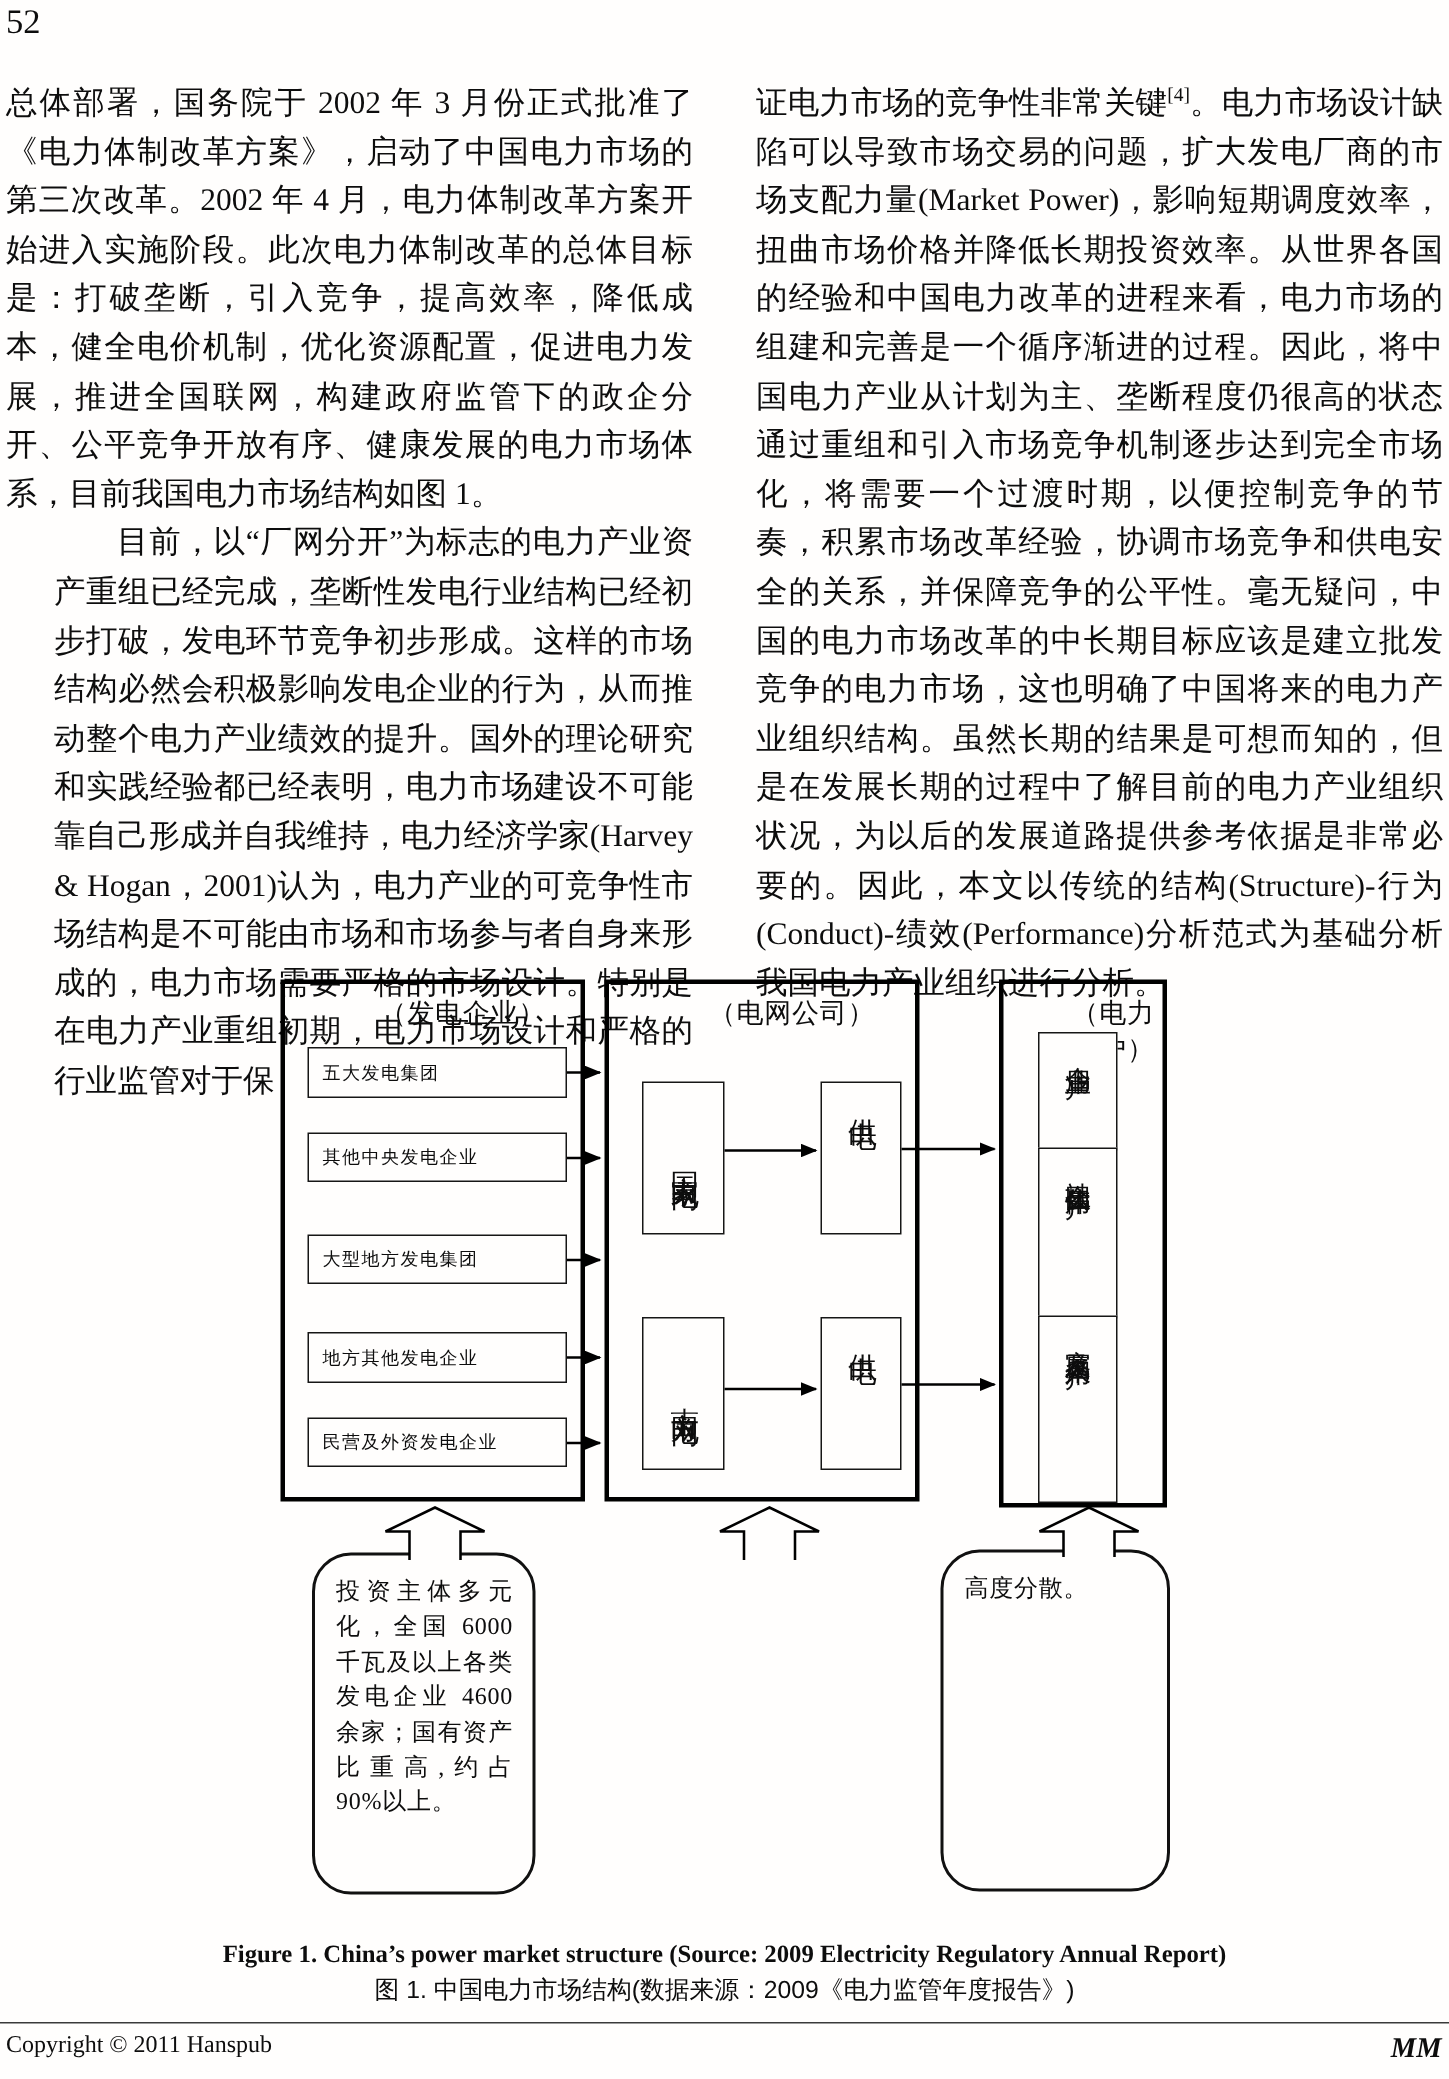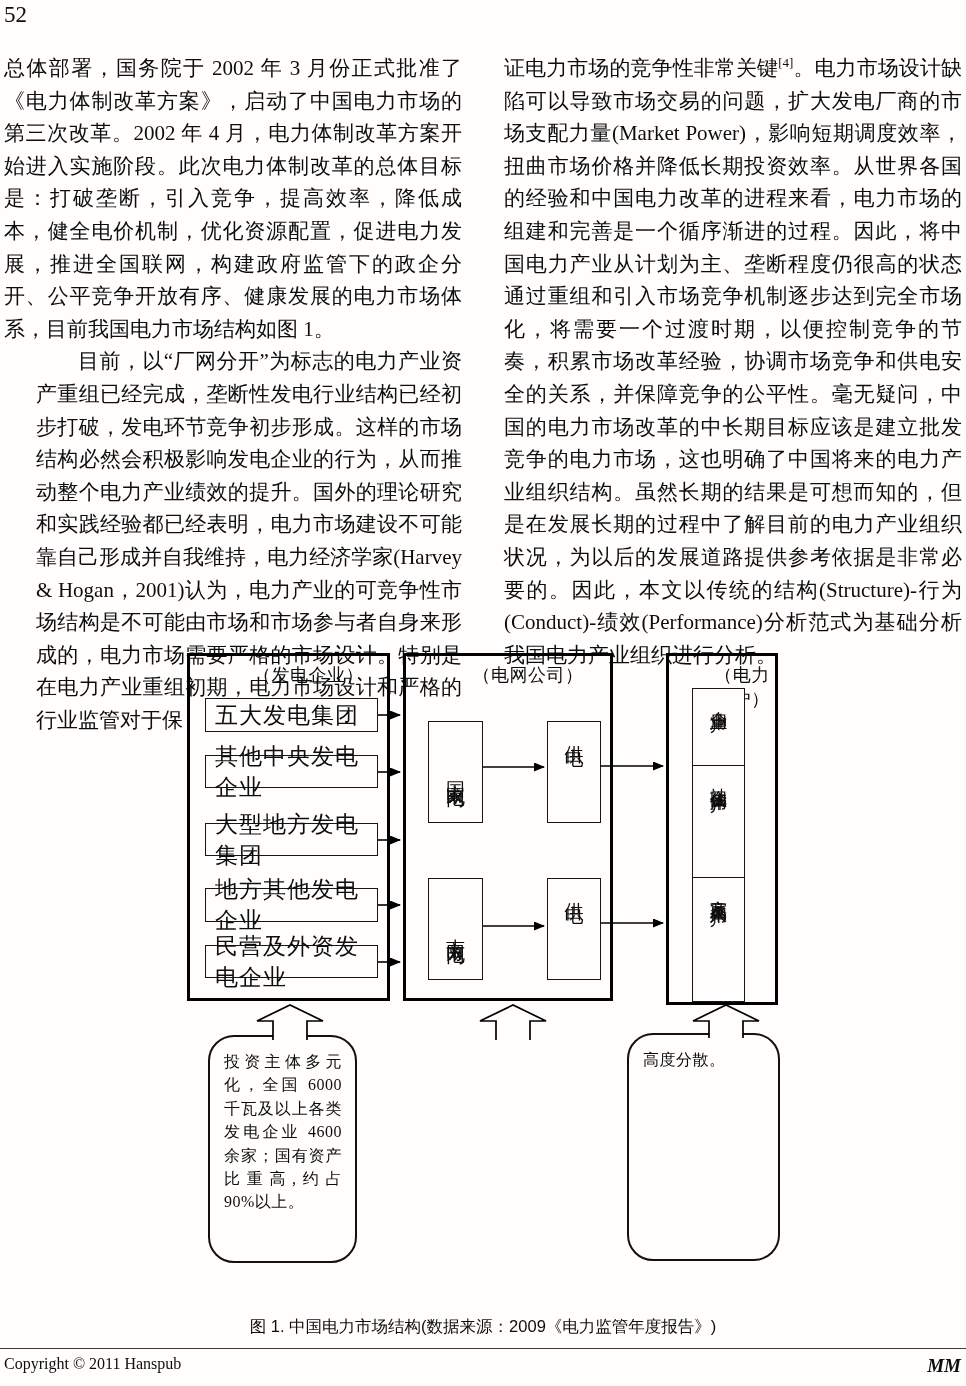--- a/index.html
+++ b/index.html
@@ -15,21 +15,21 @@
   
   .col { position:absolute; top:52px; width:458px; font-size:21px; line-height:32.6px; text-align:justify; }
   .col-left  { left:4px; }
   .col-right { left:504px; }
   .col p.indent { text-indent:42px;margin-left:32px; }
   sup.ref { font-size:13px; line-height:0; }
   
   .figure { position:absolute; left:0; top:650px; width:966px; height:645px; font-size:19px; }
   .obox { position:absolute; border:3px solid #000; background:transparent; }
   .group-label { position:absolute; text-align:center; font-size:18px; letter-spacing:0.5px;padding-left:40px; }
-  .ibox { position:absolute; border:1.5px solid #161616; background:#fffefd; font-size:23px; display:flex; align-items:center; padding-left:9px; letter-spacing:1px; }
+  .ibox { position:absolute; border:1.5px solid #161616; background:#fffefd; font-size:12px; display:flex; align-items:center; padding-left:9px; letter-spacing:1px; }
   .vcell { position:absolute; border:1.5px solid #161616; background:#fffefd; display:flex; justify-content:center; }
   .vcell > span { writing-mode:vertical-rl; font-size:19px; letter-spacing:3px; }
   .vcell.vmid { align-items:center; }
   .vcell.vtop { align-items:flex-start; padding-top:8px; }
   .vcell.user { border-width:1.5px; }
   .vcell.user > span { font-size:17.5px; letter-spacing:1.5px; }
   .fig-arrows { position:absolute; left:0; top:0; pointer-events:none; }
   .callout { position:absolute; border:2px solid #111; border-radius:26px; background:#fffefd;
              padding:13px 13px 0 14px; font-size:16px; line-height:23.4px; text-align:justify; letter-spacing:0.5px; }
   
@@ -121,19 +121,20 @@
 
       <line x1="601" y1="116" x2="663" y2="116" stroke="#000" stroke-width="1.6" marker-end="url(#ah)"></line>
       <line x1="601" y1="273" x2="663" y2="273" stroke="#000" stroke-width="1.6" marker-end="url(#ah)"></line>
 
       <path d="M273,390 L273,371 L257,371 L290,355 L323,371 L307,371 L307,390" fill="#fffefd" stroke="#000" stroke-width="1.7"></path>
       <path d="M496,390 L496,371 L480,371 L513,355 L546,371 L530,371 L530,390" fill="#fffefd" stroke="#000" stroke-width="1.7"></path>
       <path d="M709,388 L709,371 L693,371 L726,355 L759,371 L743,371 L743,388" fill="#fffefd" stroke="#000" stroke-width="1.7"></path>
     </svg>
   </div>
 
+  <div class="caption-en">Figure 1. China’s power market structure (Source: 2009 Electricity Regulatory Annual Report)</div>
   <div class="caption-zh">图 1. 中国电力市场结构(数据来源：2009《电力监管年度报告》)</div>
 
   <div class="footer-rule"></div>
   <div class="footer-copy">Copyright © 2011 Hanspub</div>
   <div class="footer-code">MM</div>
 
 </div>
 
 </body></html>

